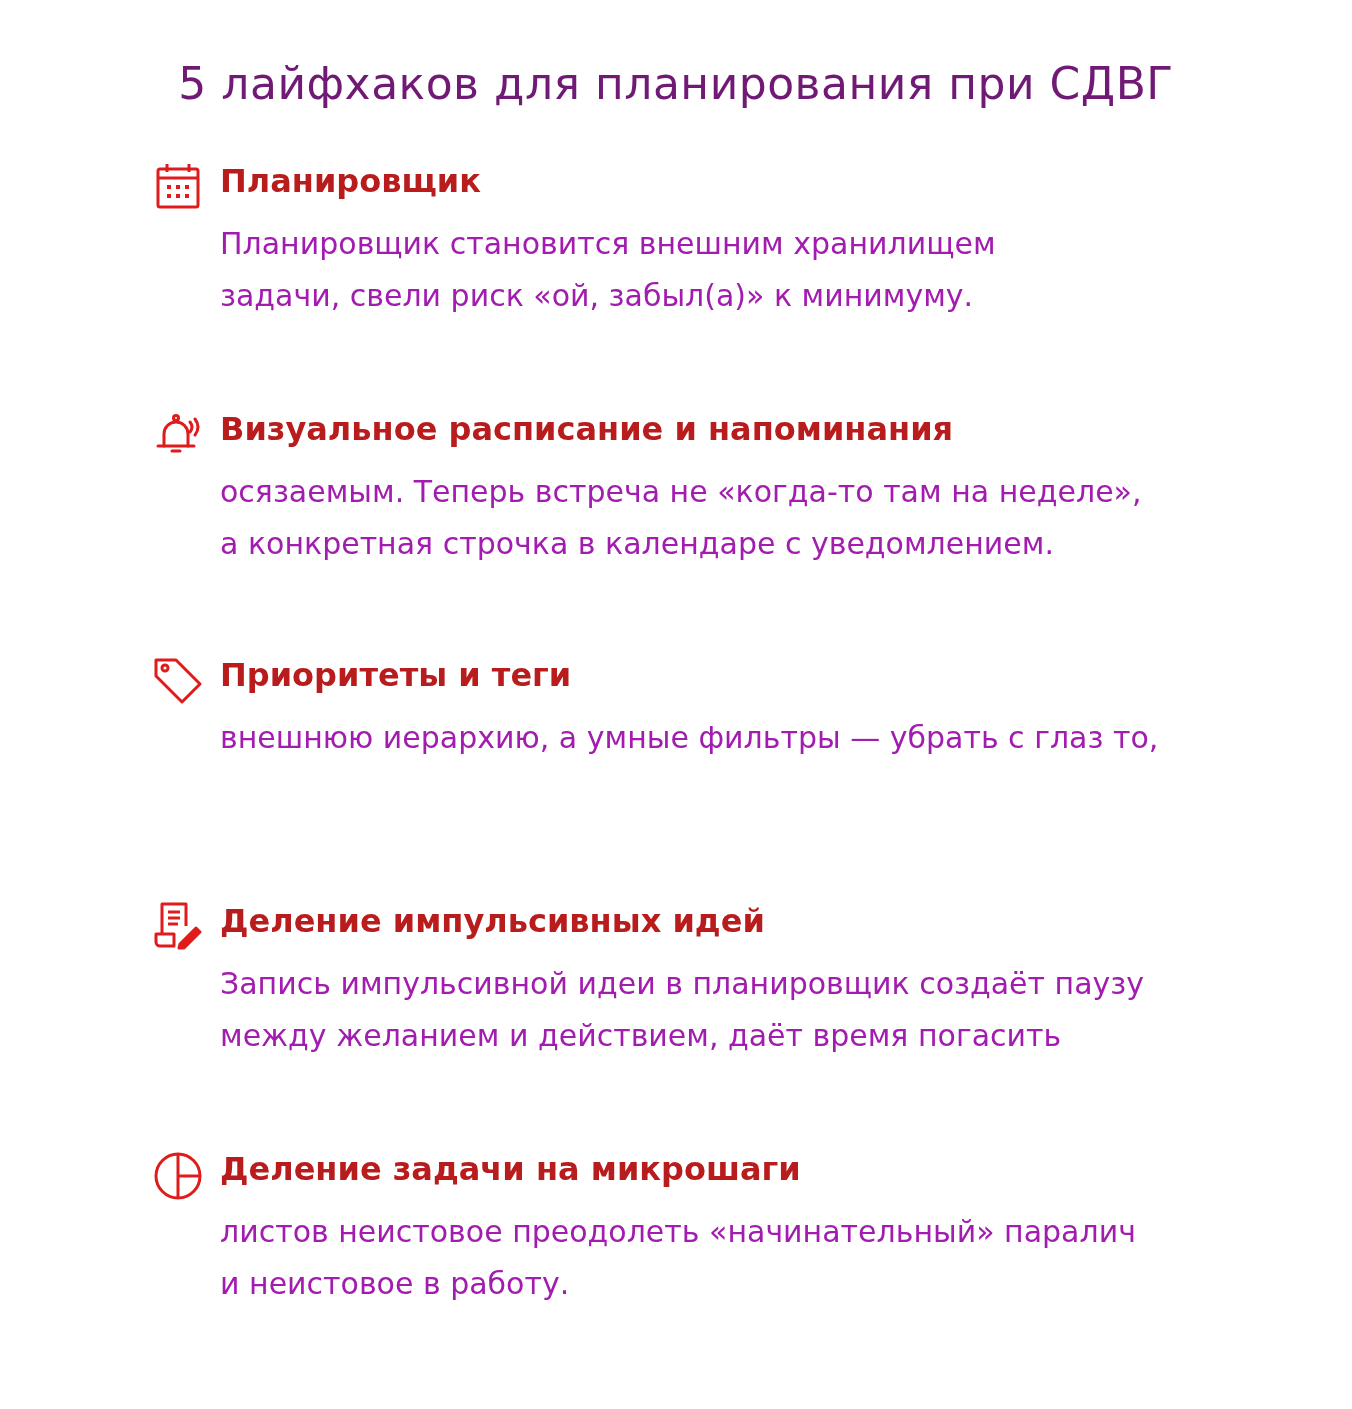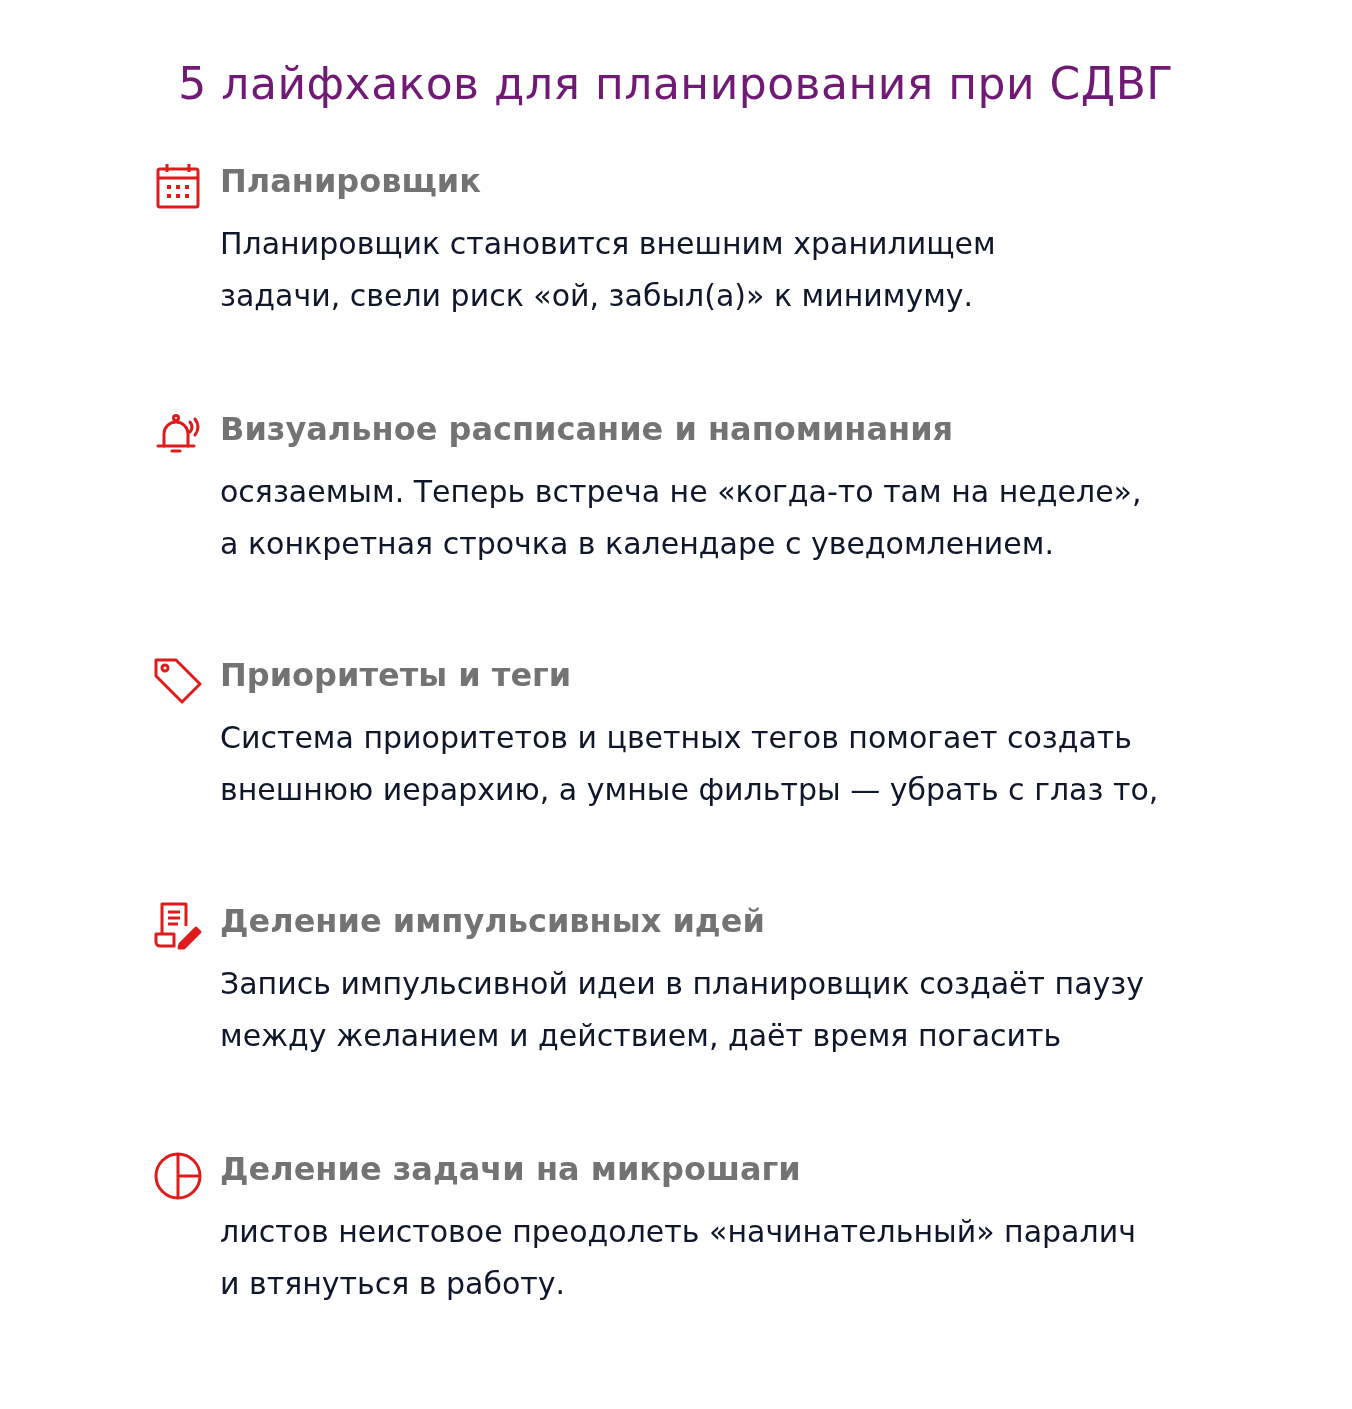--- a/index.html
+++ b/index.html
@@ -1,22 +1,22 @@
 <!DOCTYPE html>
 <html><head>
 <meta charset="utf-8">
 <style>
   html, body { margin: 0; padding: 0; background: #ffffff; }
   body { width: 1352px; height: 1409px; position: relative; overflow: hidden; font-family: "DejaVu Sans", sans-serif; }
   .title { position: absolute; top: 58px; left: 0; width: 1352px; text-align: center; color: #701a75; font-size: 44px; letter-spacing: 0.5px; }
   .section { position: absolute; left: 152px; width: 1060px; }
   .icon { position: absolute; left: 0; top: 0; width: 52px; height: 52px; }
   .icon svg { width: 52px; height: 52px; }
-  .heading { position: absolute; left: 68px; top: 2px; color: #737373; font-size: 32px; font-weight: bold; }
-  .body { position: absolute; left: 68px; top: 58px; width: 980px; color: #0f172a; font-size: 30px; line-height: 52px; }
+  .heading { position: absolute; left: 68px; top: 2px; color: #b91c1c; font-size: 32px; font-weight: bold; }
+  .body { position: absolute; left: 68px; top: 58px; width: 980px; color: #a21caf; font-size: 30px; line-height: 52px; }
   .line { display: block; white-space: nowrap; }
 </style>
 </head>
 <body>
 
 <div class="title">5 лайфхаков для планирования при СДВГ</div>
 
 <div class="section" style="top:160px;">
   <span class="icon">
     <svg viewBox="0 0 52 52" fill="none" stroke="#e01b1b" stroke-width="3">
@@ -61,21 +61,20 @@
 
 <div class="section" style="top:654px;">
   <span class="icon">
     <svg viewBox="0 0 52 52" fill="none" stroke="#e01b1b" stroke-width="3" stroke-linejoin="round">
       <path d="M4 6 H24 L48 30 L30 48 L4 22 Z"></path>
       <circle cx="13" cy="14" r="3"></circle>
     </svg>
   </span>
   <div class="heading">Приоритеты и теги</div>
   <div class="body">
-    <span class="line">Система приоритетов и цветных тегов помогает создать</span>
     <span class="line">внешнюю иерархию, а умные фильтры — убрать с глаз то,</span>
   </div>
 </div>
 
 <div class="section" style="top:900px;">
   <span class="icon">
     <svg viewBox="0 0 52 52" fill="none" stroke="#e01b1b" stroke-width="3" stroke-linejoin="round">
       <path d="M10 34 V4 H34 V26"></path>
       <line x1="16" y1="12" x2="28" y2="12"></line>
       <line x1="16" y1="18" x2="28" y2="18"></line>
@@ -95,15 +94,15 @@
   <span class="icon">
     <svg viewBox="0 0 52 52" fill="none" stroke="#e01b1b" stroke-width="3">
       <circle cx="26" cy="28" r="22"></circle>
       <line x1="26" y1="6" x2="26" y2="50"></line>
       <line x1="26" y1="28" x2="48" y2="28"></line>
     </svg>
   </span>
   <div class="heading">Деление задачи на микрошаги</div>
   <div class="body">
     <span class="line">листов неистовое преодолеть «начинательный» паралич</span>
-    <span class="line">и втянуться в работу.</span>
+    <span class="line">и неистовое в работу.</span>
   </div>
 </div>
 
 </body></html>

